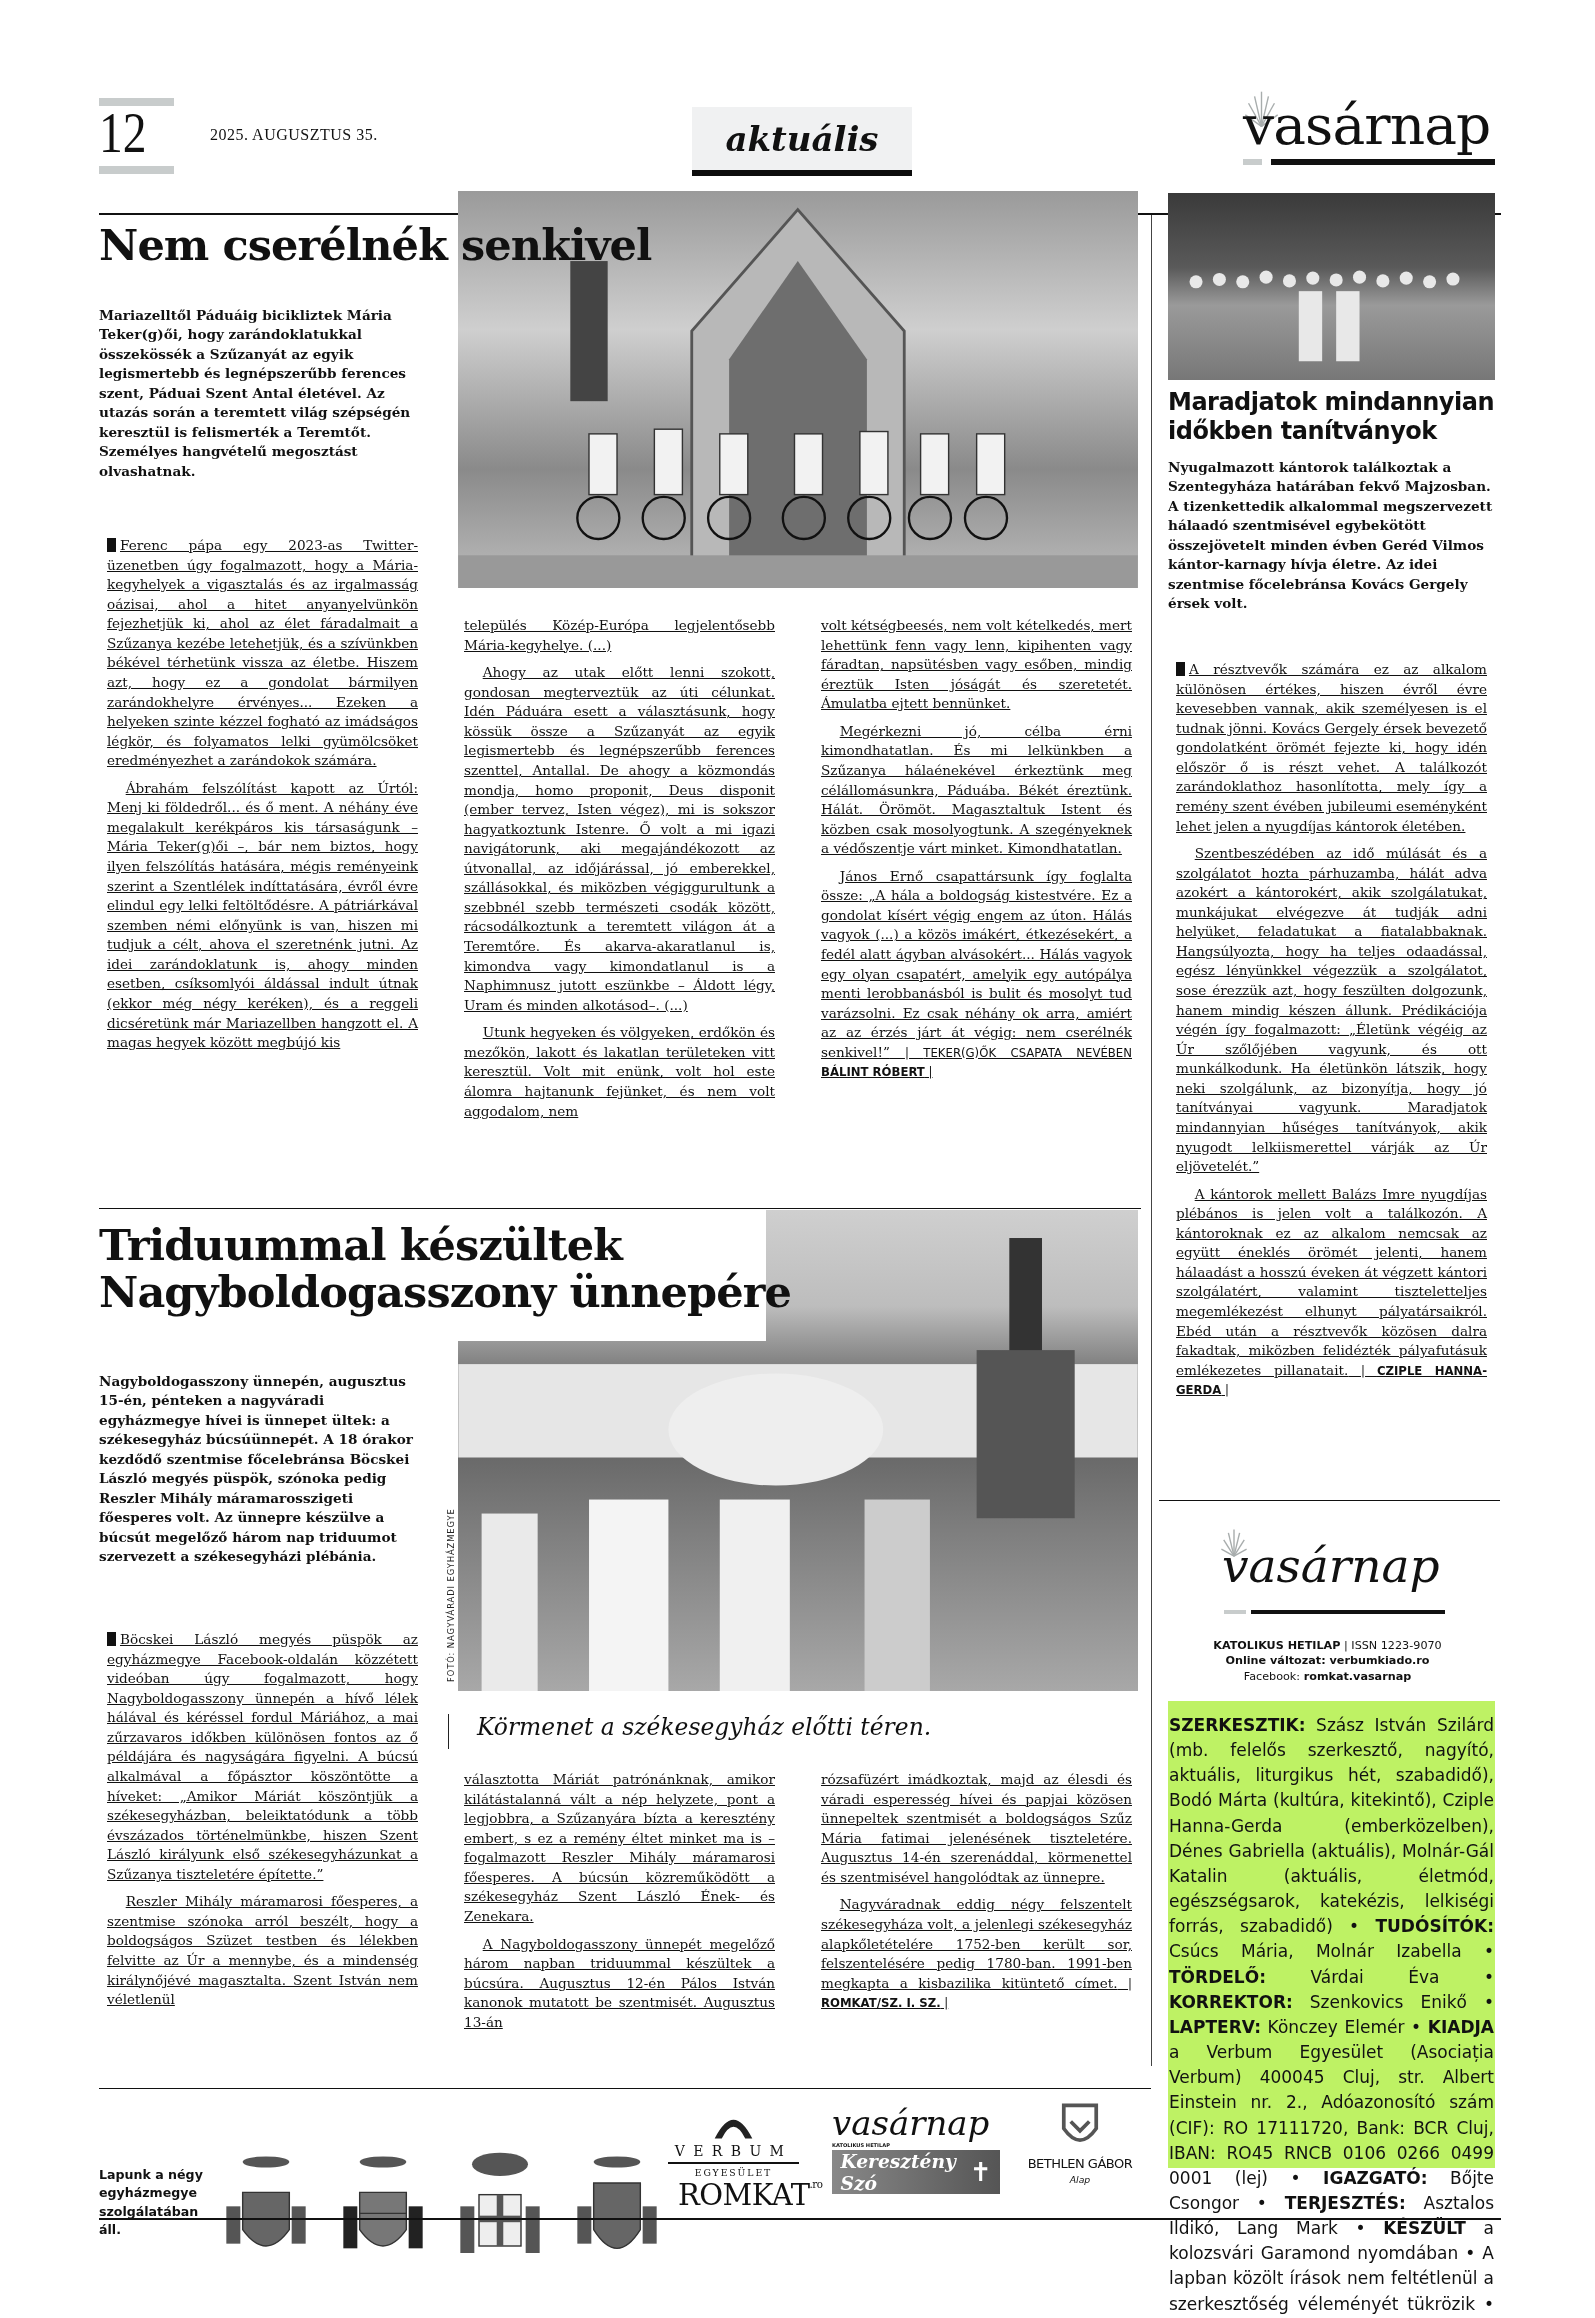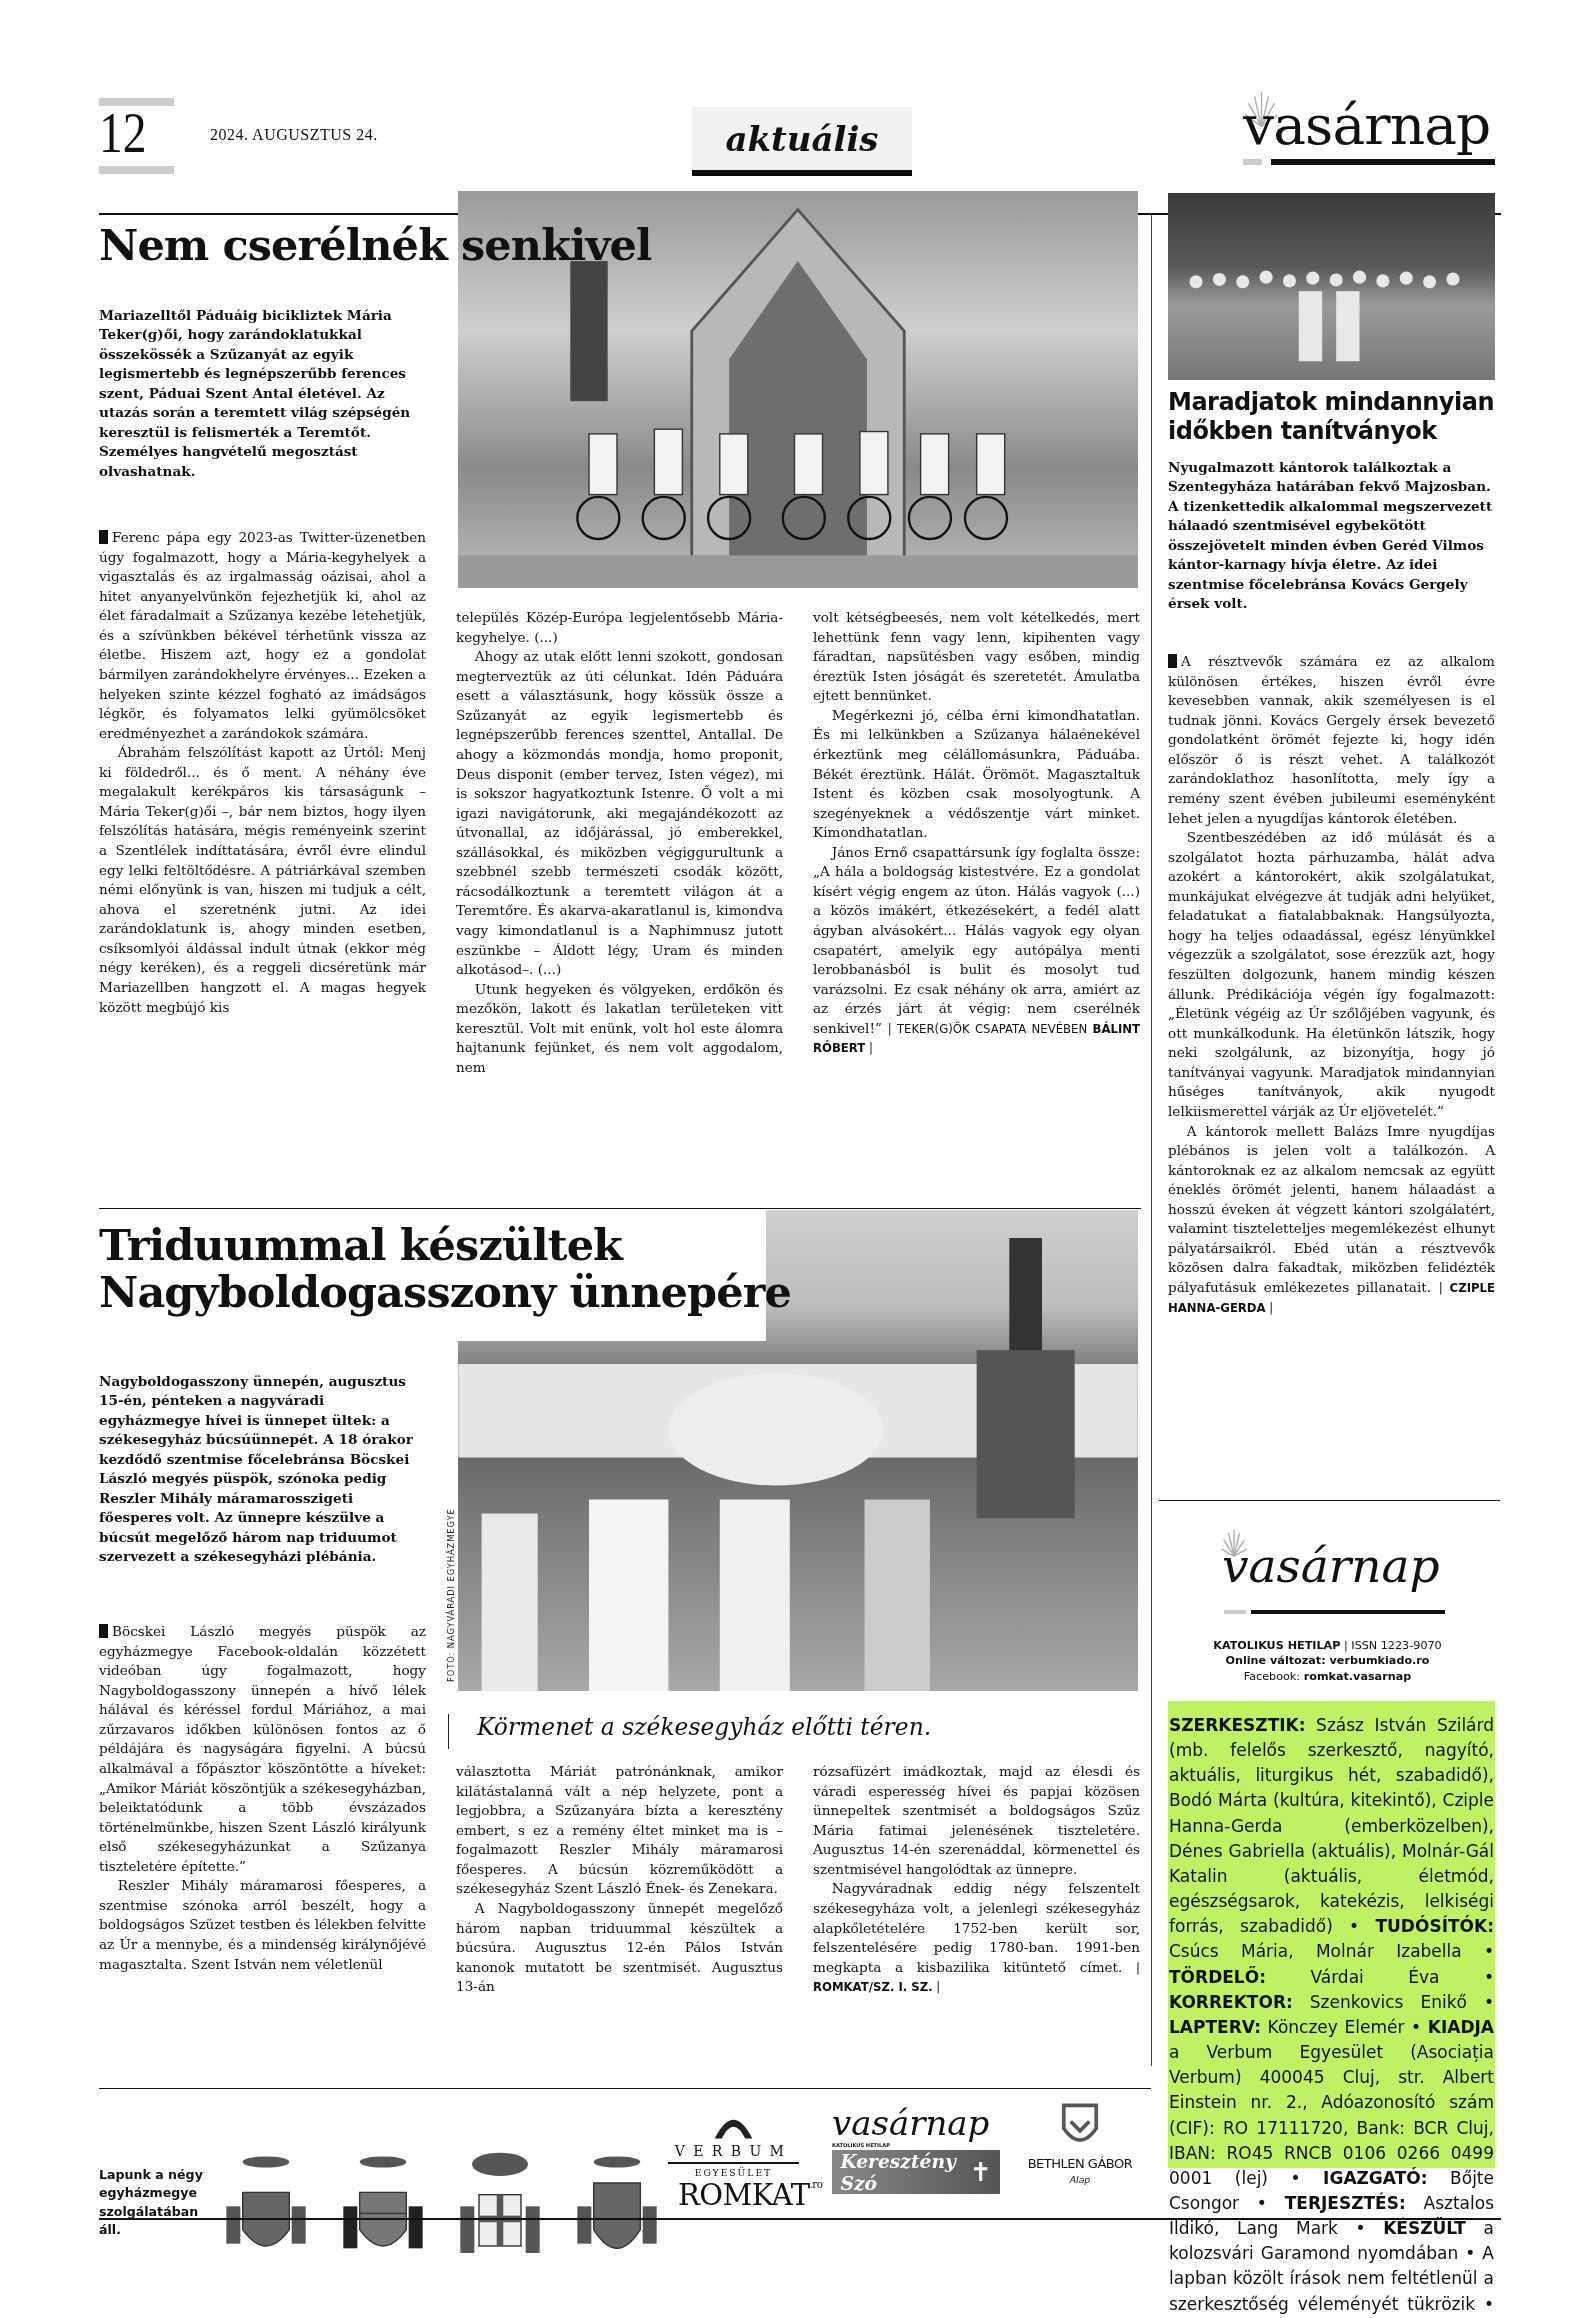--- a/index.html
+++ b/index.html
@@ -14,21 +14,21 @@
   .pgbar { left:99px; width:75px; height:7.5px; background:#c8cccc; }
   .date { left:210px; top:126px; font-size:16px; font-family:"Liberation Serif", serif; letter-spacing:0.5px; }
   .section { left:692px; top:107px; width:220px; height:63px; background:#f0f1f2; border-bottom:6.5px solid #0d0d0d; display:flex; align-items:center; justify-content:center; }
   .section span { font-size:34px; font-style:italic; font-weight:bold; font-family:"DejaVu Serif", serif; }
   .rule { height:3.7px; background:#111; }
 
   
   .hl1 { font-family:"DejaVu Serif", serif; font-weight:bold; font-size:43px; line-height:1.1; letter-spacing:-0.9px; }
   .lead { font-family:"DejaVu Serif", serif; font-weight:bold; font-size:13.6px; line-height:1.43; }
   .body { font-family:"DejaVu Serif", serif; font-size:13.6px; line-height:1.44; text-align:justify; hyphens:auto; }
-  .body p { margin:0; text-indent:18.7px; }
+  .body p { margin:8px; text-indent:18.7px;text-decoration:underline; }
   .body p.first { text-indent:0; }
   .sq { display:inline-block; width:9.3px; height:14px; background:#111; vertical-align:-1.9px; margin-right:3.7px; }
   .byline { font-family:"DejaVu Sans", sans-serif; font-size:11.7px; letter-spacing:0; }
   .byline b { font-weight:bold; }
 
   .photo { background:#777; overflow:hidden; }
   .credit { writing-mode:vertical-rl; transform:rotate(180deg); font-family:"DejaVu Sans", sans-serif; font-size:8.4px; letter-spacing:0.9px; color:#222; }
   .caption { font-family:"DejaVu Serif", serif; font-style:italic; font-size:23.4px; }
 
   .hl-side { font-family:"DejaVu Sans", sans-serif; font-weight:bold; font-size:24px; line-height:1.2; letter-spacing:-0.5px; }
@@ -38,21 +38,21 @@
 
   .footer-label { font-family:"DejaVu Sans", sans-serif; font-weight:bold; font-size:12.6px; line-height:1.45; }
   .vline { background:#222; width:0.9px; }
 </style>
 </head>
 <body>
 
 <div class="abs pgbar" style="top:98px;"></div>
 <div class="abs pgnum">12</div>
 <div class="abs pgbar" style="top:166px;"></div>
-<div class="abs date">2024. AUGUSZTUS 24.</div>
+<div class="abs date">2025. AUGUSZTUS 35.</div>
 <div class="abs section">
     <span>aktuális</span>
   </div>
 <div class="abs" style="left:1243px; top:89px; width:252px; height:77px;">
   <svg width="37" height="47" style="position:absolute; left:0; top:0;" viewBox="0 0 80 100">
     <g stroke="#a8adad" stroke-width="3">
       <line x1="40" y1="80" x2="40" y2="5"></line>
         <line x1="40" y1="80" x2="25" y2="15"></line>
         <line x1="40" y1="80" x2="55" y2="15"></line>
       <line x1="40" y1="80" x2="12" y2="30"></line>

